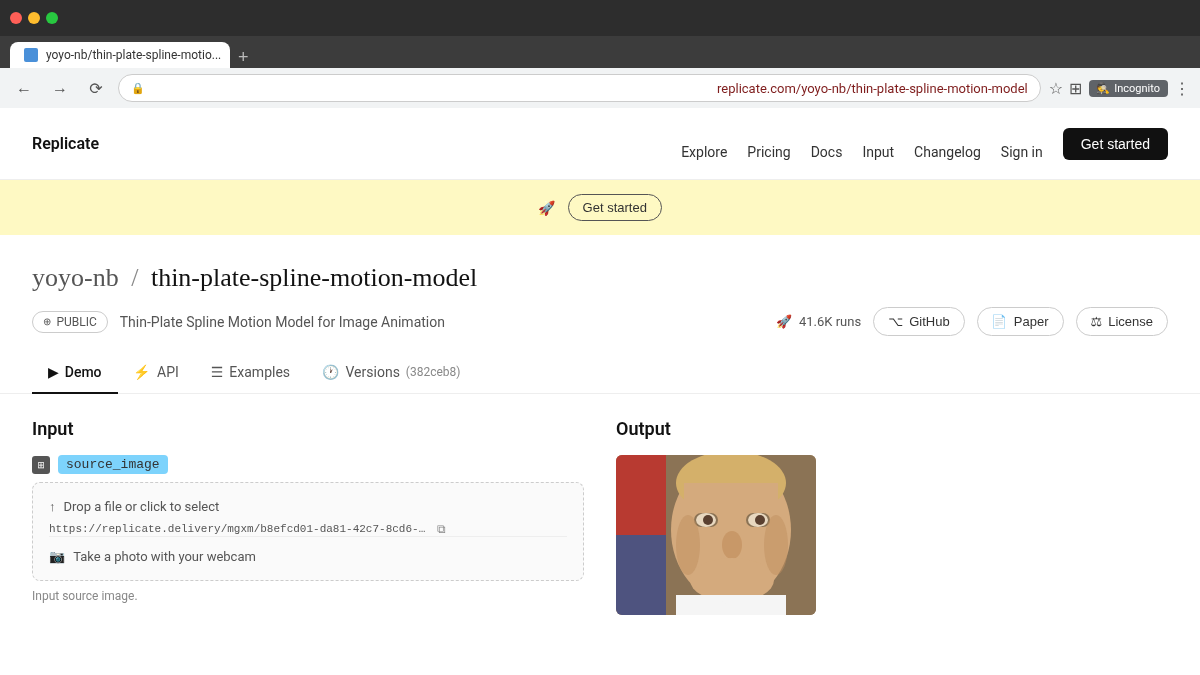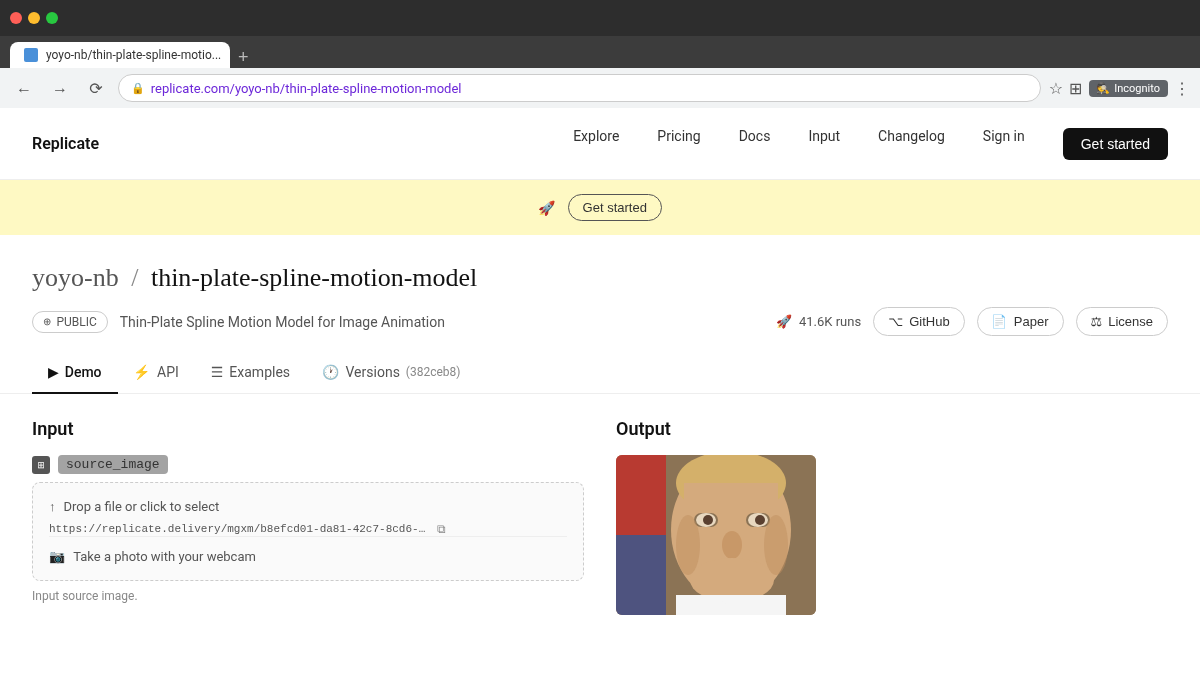--- a/index.html
+++ b/index.html
@@ -66,21 +66,21 @@
       border: 1px solid #ccc;
       border-radius: 14px;
       display: flex;
       align-items: center;
       padding: 0 12px;
       font-size: 13px;
       color: #333;
       gap: 6px;
     }
     .address-lock { color: #666; font-size: 11px; }
-    .address-url { flex: 1; color: #6d28d9; }
+    .address-url { flex: 1; color: #7f1d1d; text-align: right; }
     .nav-right { display: flex; align-items: center; gap: 6px; }
     .nav-icon-btn { background: transparent; border: none; cursor: pointer; color: #555; font-size: 16px; }
     .incognito-badge {
       background: #5f6368;
       color: #fff;
       font-size: 11px;
       padding: 2px 8px;
       border-radius: 4px;
       display: flex; align-items: center; gap: 4px;
     }
@@ -97,22 +97,22 @@
       border-bottom: 1px solid #eee;
       justify-content: space-between;
     }
     .site-logo {
       font-size: 16px;
       font-weight: 600;
       color: #111;
     }
     .site-nav-links {
       display: flex;
-      align-items: flex-start;
-      gap: 38px;
+      align-items: flex-end;
+      gap: 20px;
     }
     .site-nav-link {
       font-size: 14px;
       color: #333;
       text-decoration: none;
       cursor: pointer;
     }
     .btn-get-started {
       background: #111;
       color: #fff;
@@ -260,21 +260,21 @@
       width: 18px; height: 18px;
       background: #555;
       border-radius: 3px;
       display: flex; align-items: center; justify-content: center;
       color: #fff; font-size: 9px;
     }
     .field-name {
       font-family: 'Courier New', monospace;
       font-size: 13px;
       color: #333;
-      background: #a3a3a3;
+      background: #7dd3fc;
       padding: 2px 8px;
       border-radius: 4px;
     }
 
     .file-upload-zone {
       border: 1px dashed #ccc;
       border-radius: 8px;
       padding: 16px;
       background: #fafafa;
     }

